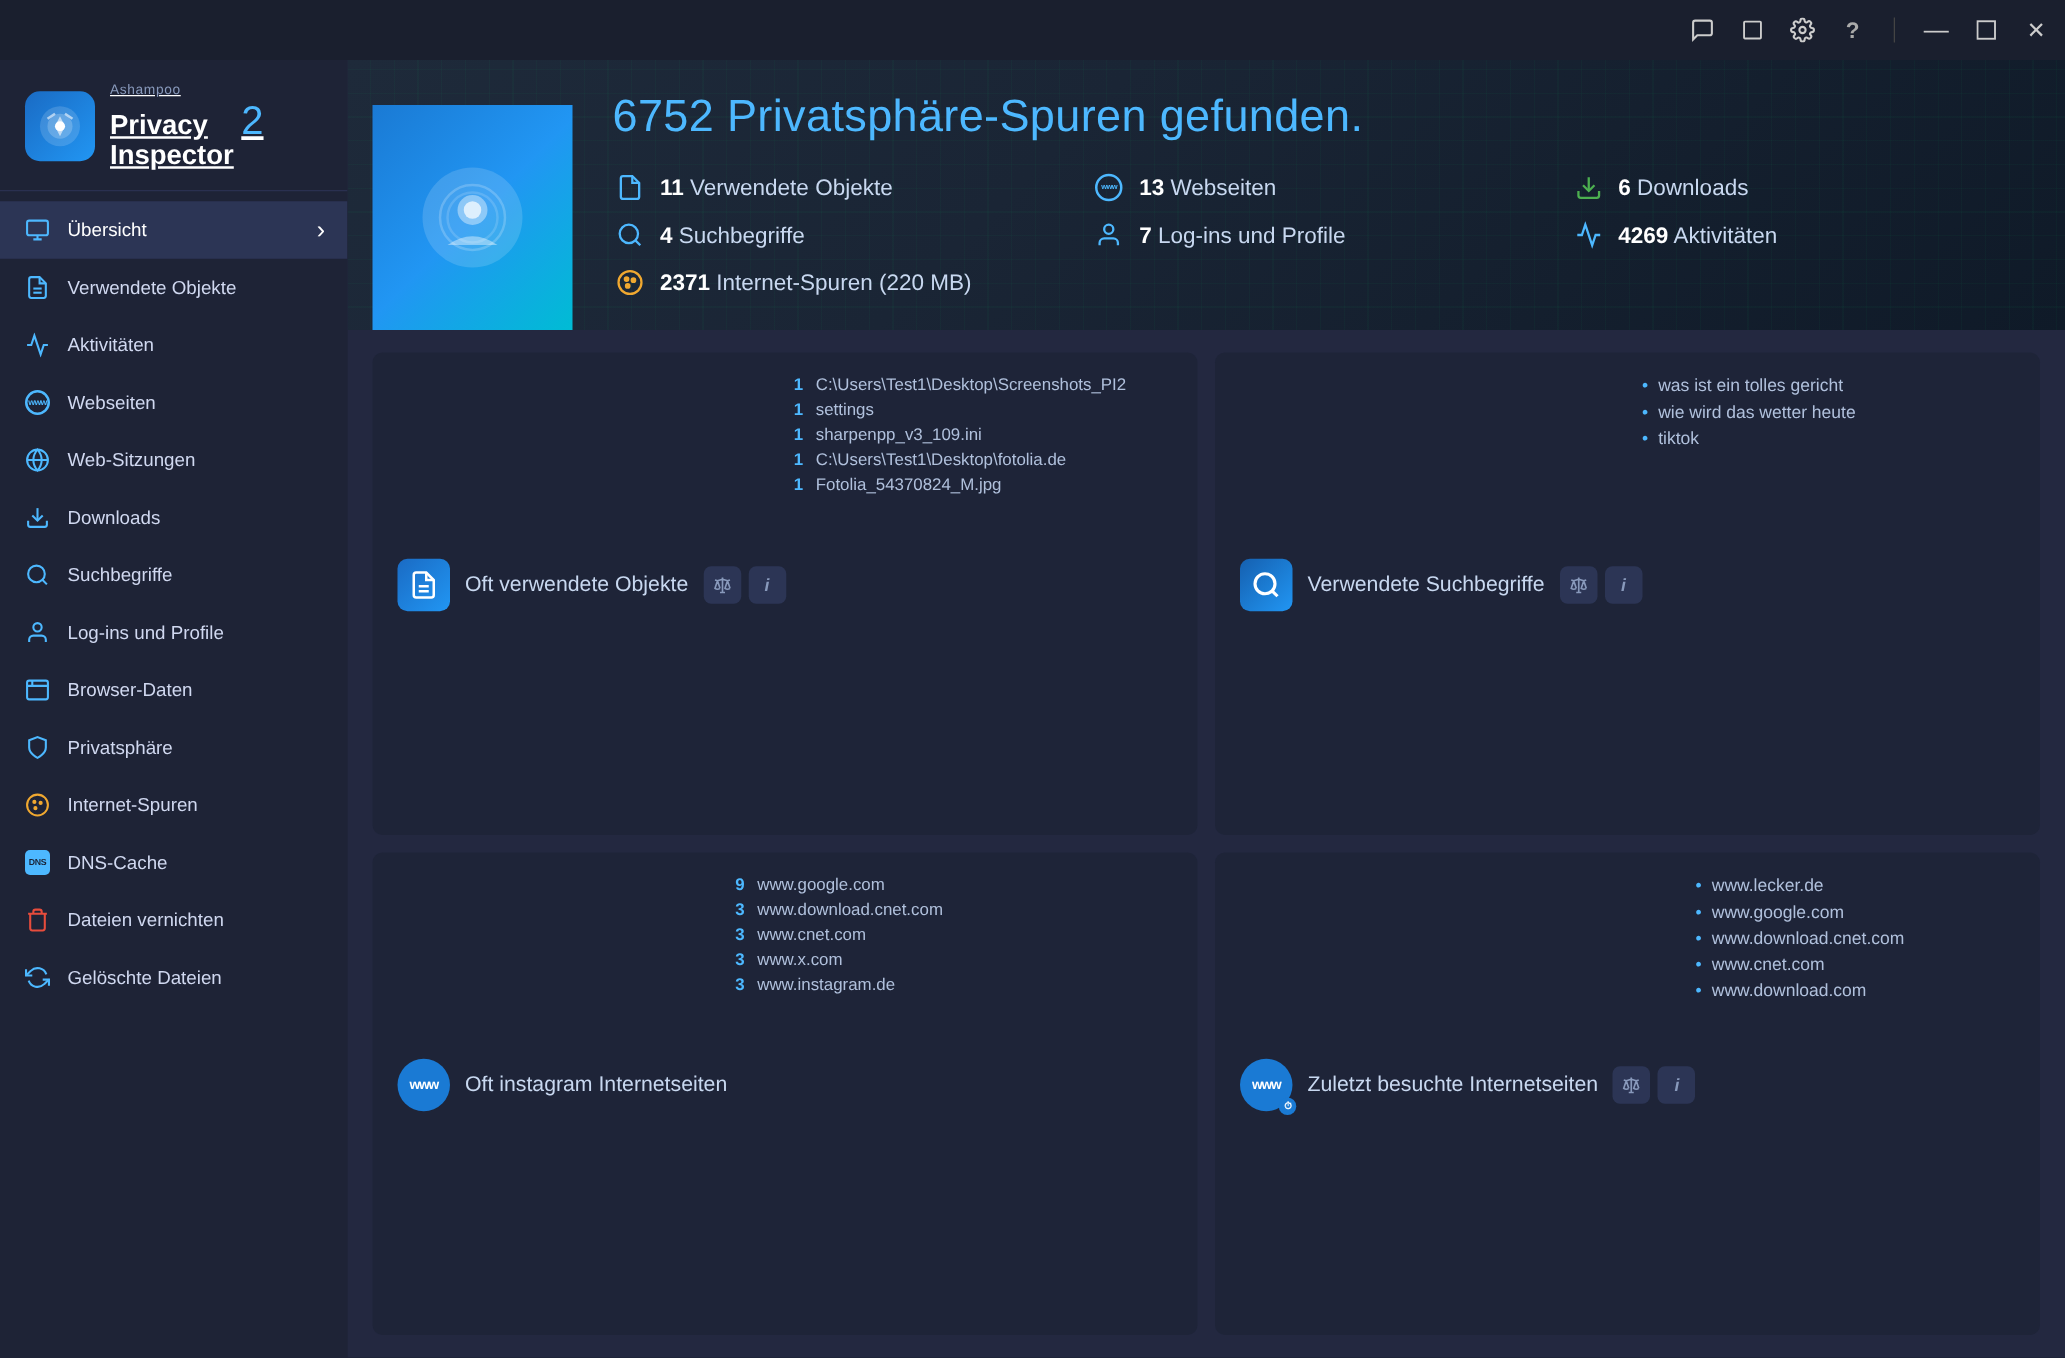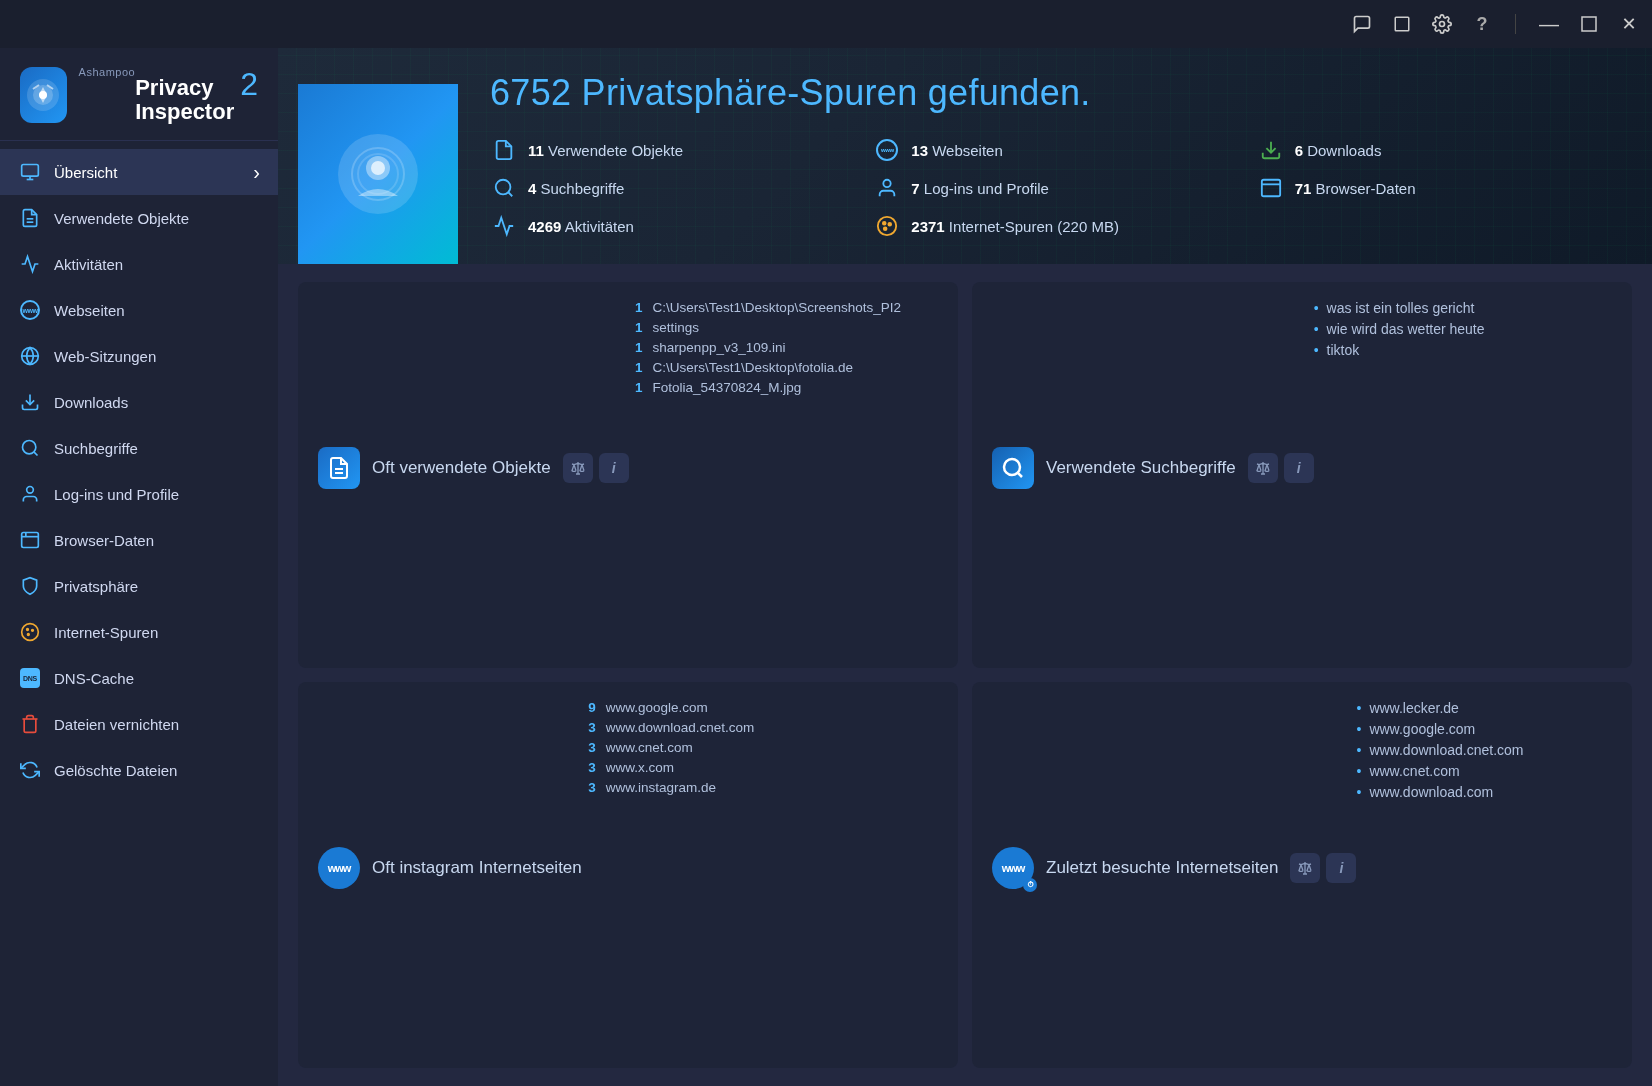--- a/index.html
+++ b/index.html
@@ -68,21 +68,22 @@
       align-items: center;
       justify-content: center;
       position: relative;
     }
     .logo-icon svg {
       width: 36px;
       height: 36px;
     }
     .logo-text {
       display: flex;
-      flex-direction: row;
+      flex-direction: column;
+      text-decoration: underline;
     }
     .logo-brand {
       font-size: 11px;
       color: #8899bb;
       letter-spacing: 0.5px;
     }
     .logo-title {
       font-size: 22px;
       font-weight: 700;
       color: #fff;
@@ -220,21 +221,21 @@
     }
     .hero-stat-icon {
       width: 28px;
       height: 28px;
       display: flex;
       align-items: center;
       justify-content: center;
       flex-shrink: 0;
     }
     .hero-stat-text {
-      font-size: 15px;
+      font-size: 18px;
       color: #c8d8f0;
     }
     .hero-stat-text span {
       font-weight: 600;
       color: #fff;
     }
 
     
     .cards-area {
       flex: 1;
@@ -603,29 +604,20 @@
           </div>
           <div class="hero-stat">
             <div class="hero-stat-icon">
               <svg width="22" height="22" viewBox="0 0 24 24" fill="none" stroke="#4db8ff" stroke-width="2">
                 <path d="M20 21v-2a4 4 0 0 0-4-4H8a4 4 0 0 0-4 4v2"></path>
                   <circle cx="12" cy="7" r="4"></circle>
               </svg>
             </div>
             <span class="hero-stat-text"><span>7</span> Log-ins und Profile</span>
           </div>
-          <div class="hero-stat">
-            <div class="hero-stat-icon">
-              <svg width="22" height="22" viewBox="0 0 24 24" fill="none" stroke="#4db8ff" stroke-width="2">
-                <rect x="2" y="3" width="20" height="18" rx="2"></rect>
-                  <line x1="2" y1="8" x2="22" y2="8"></line>
-              </svg>
-            </div>
-            <span class="hero-stat-text"><span>71</span> Browser-Daten</span>
-          </div>
 
           <div class="hero-stat">
             <div class="hero-stat-icon">
               <svg width="22" height="22" viewBox="0 0 24 24" fill="none" stroke="#4db8ff" stroke-width="2">
                 <polyline points="22 12 18 12 15 21 9 3 6 12 2 12"></polyline>
               </svg>
             </div>
             <span class="hero-stat-text"><span>4269</span> Aktivitäten</span>
           </div>
           <div class="hero-stat" style="grid-column: span 2;">

